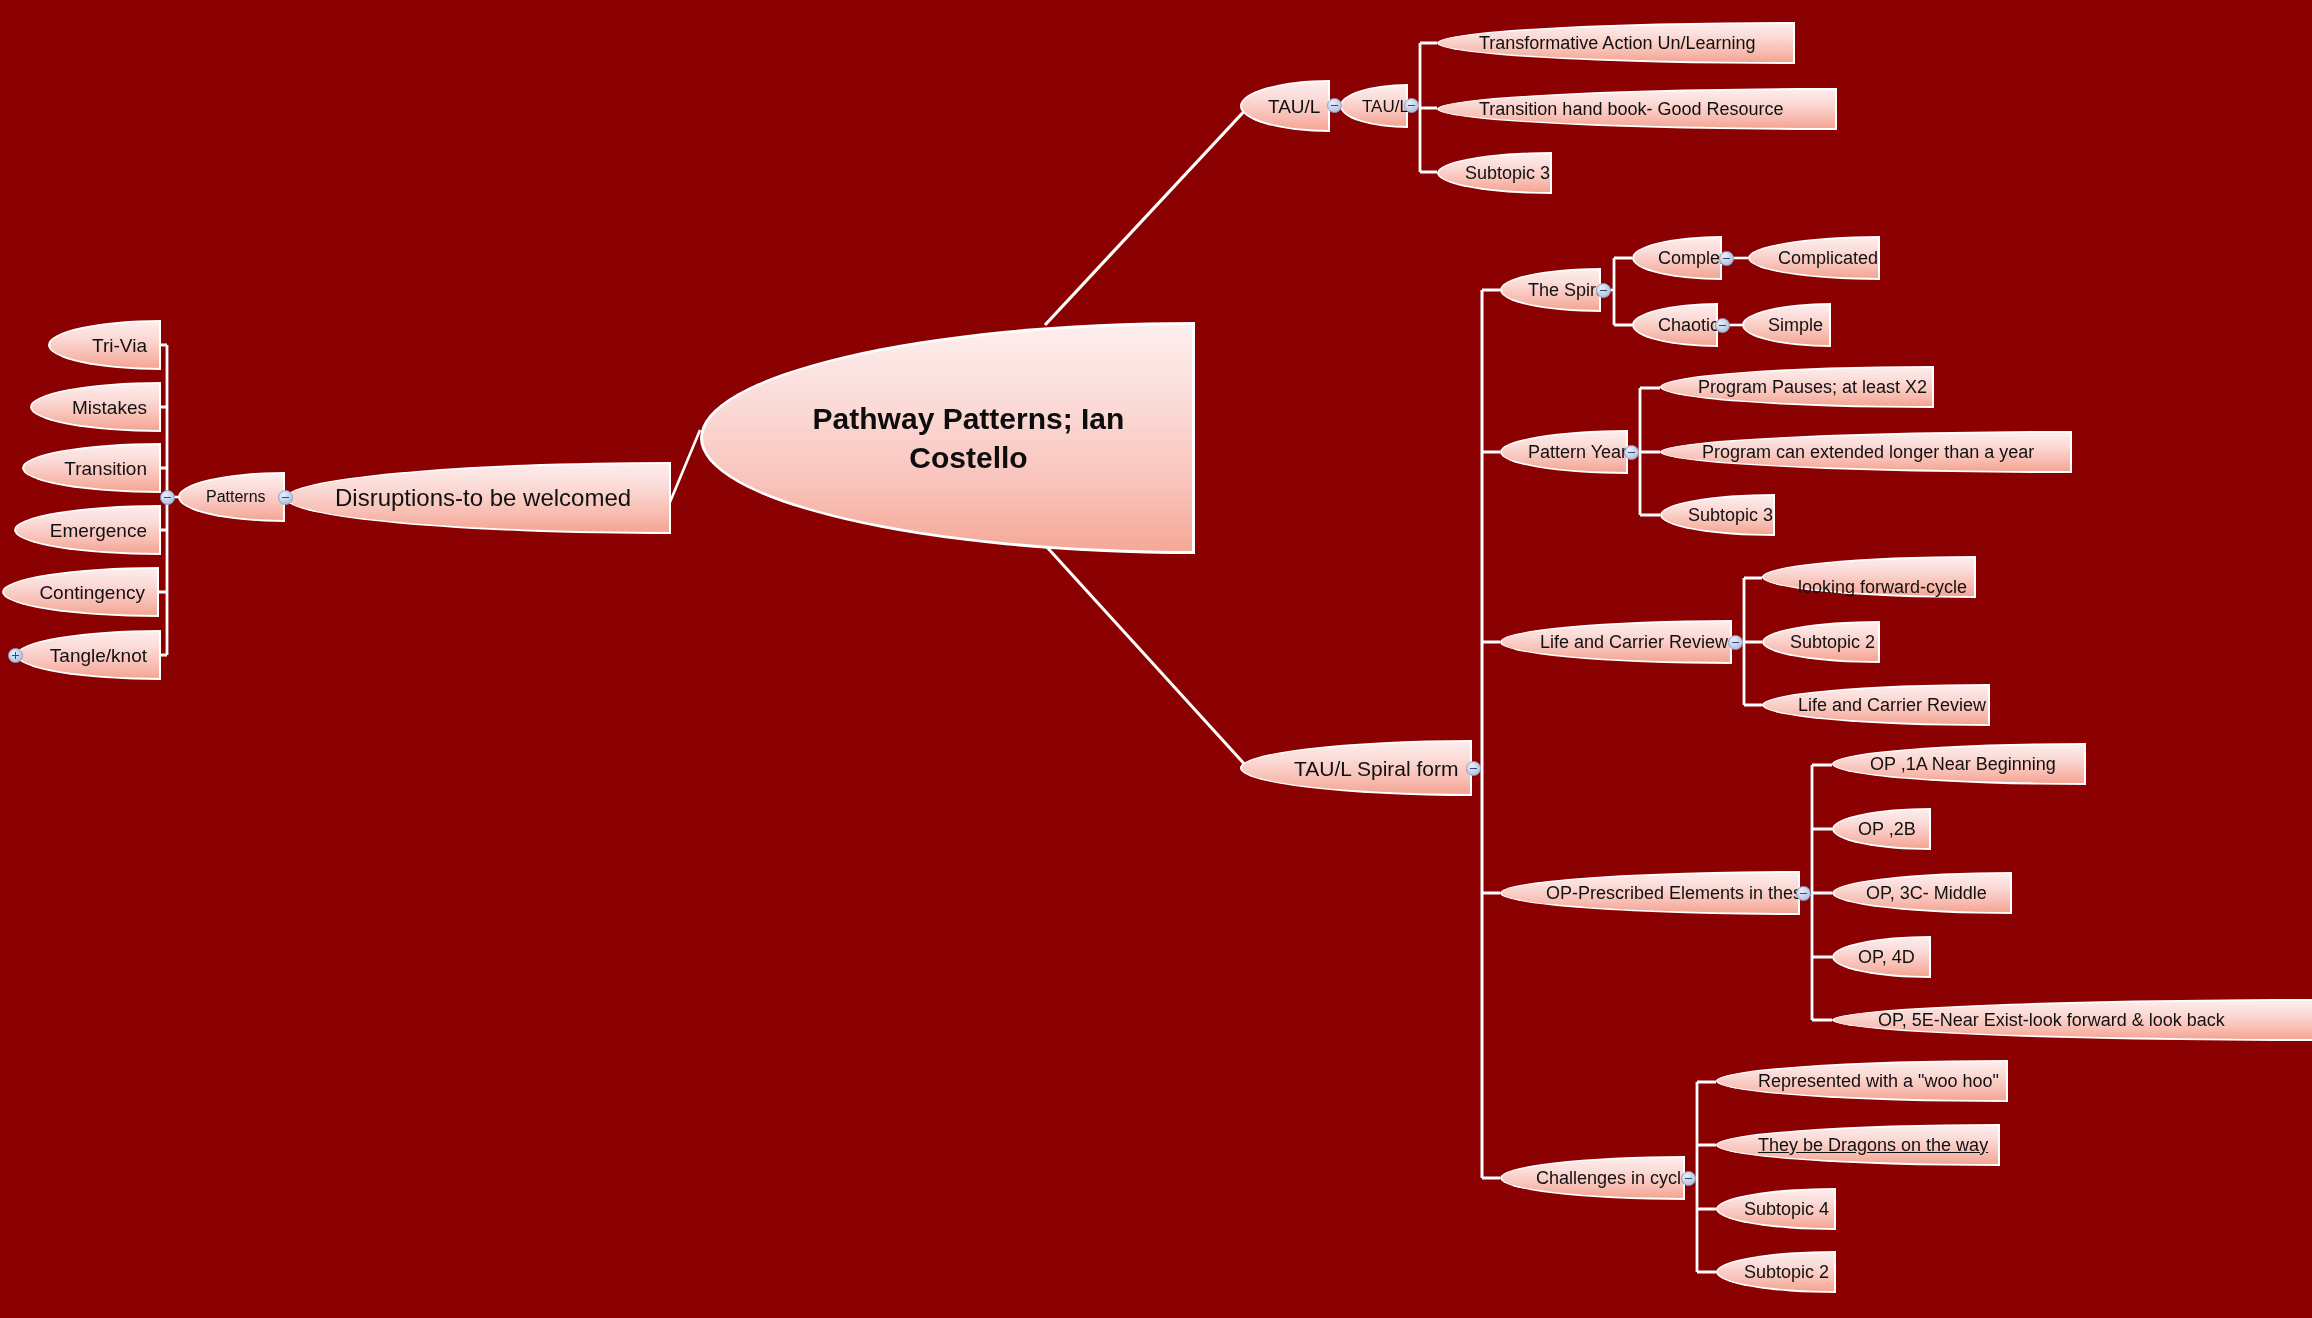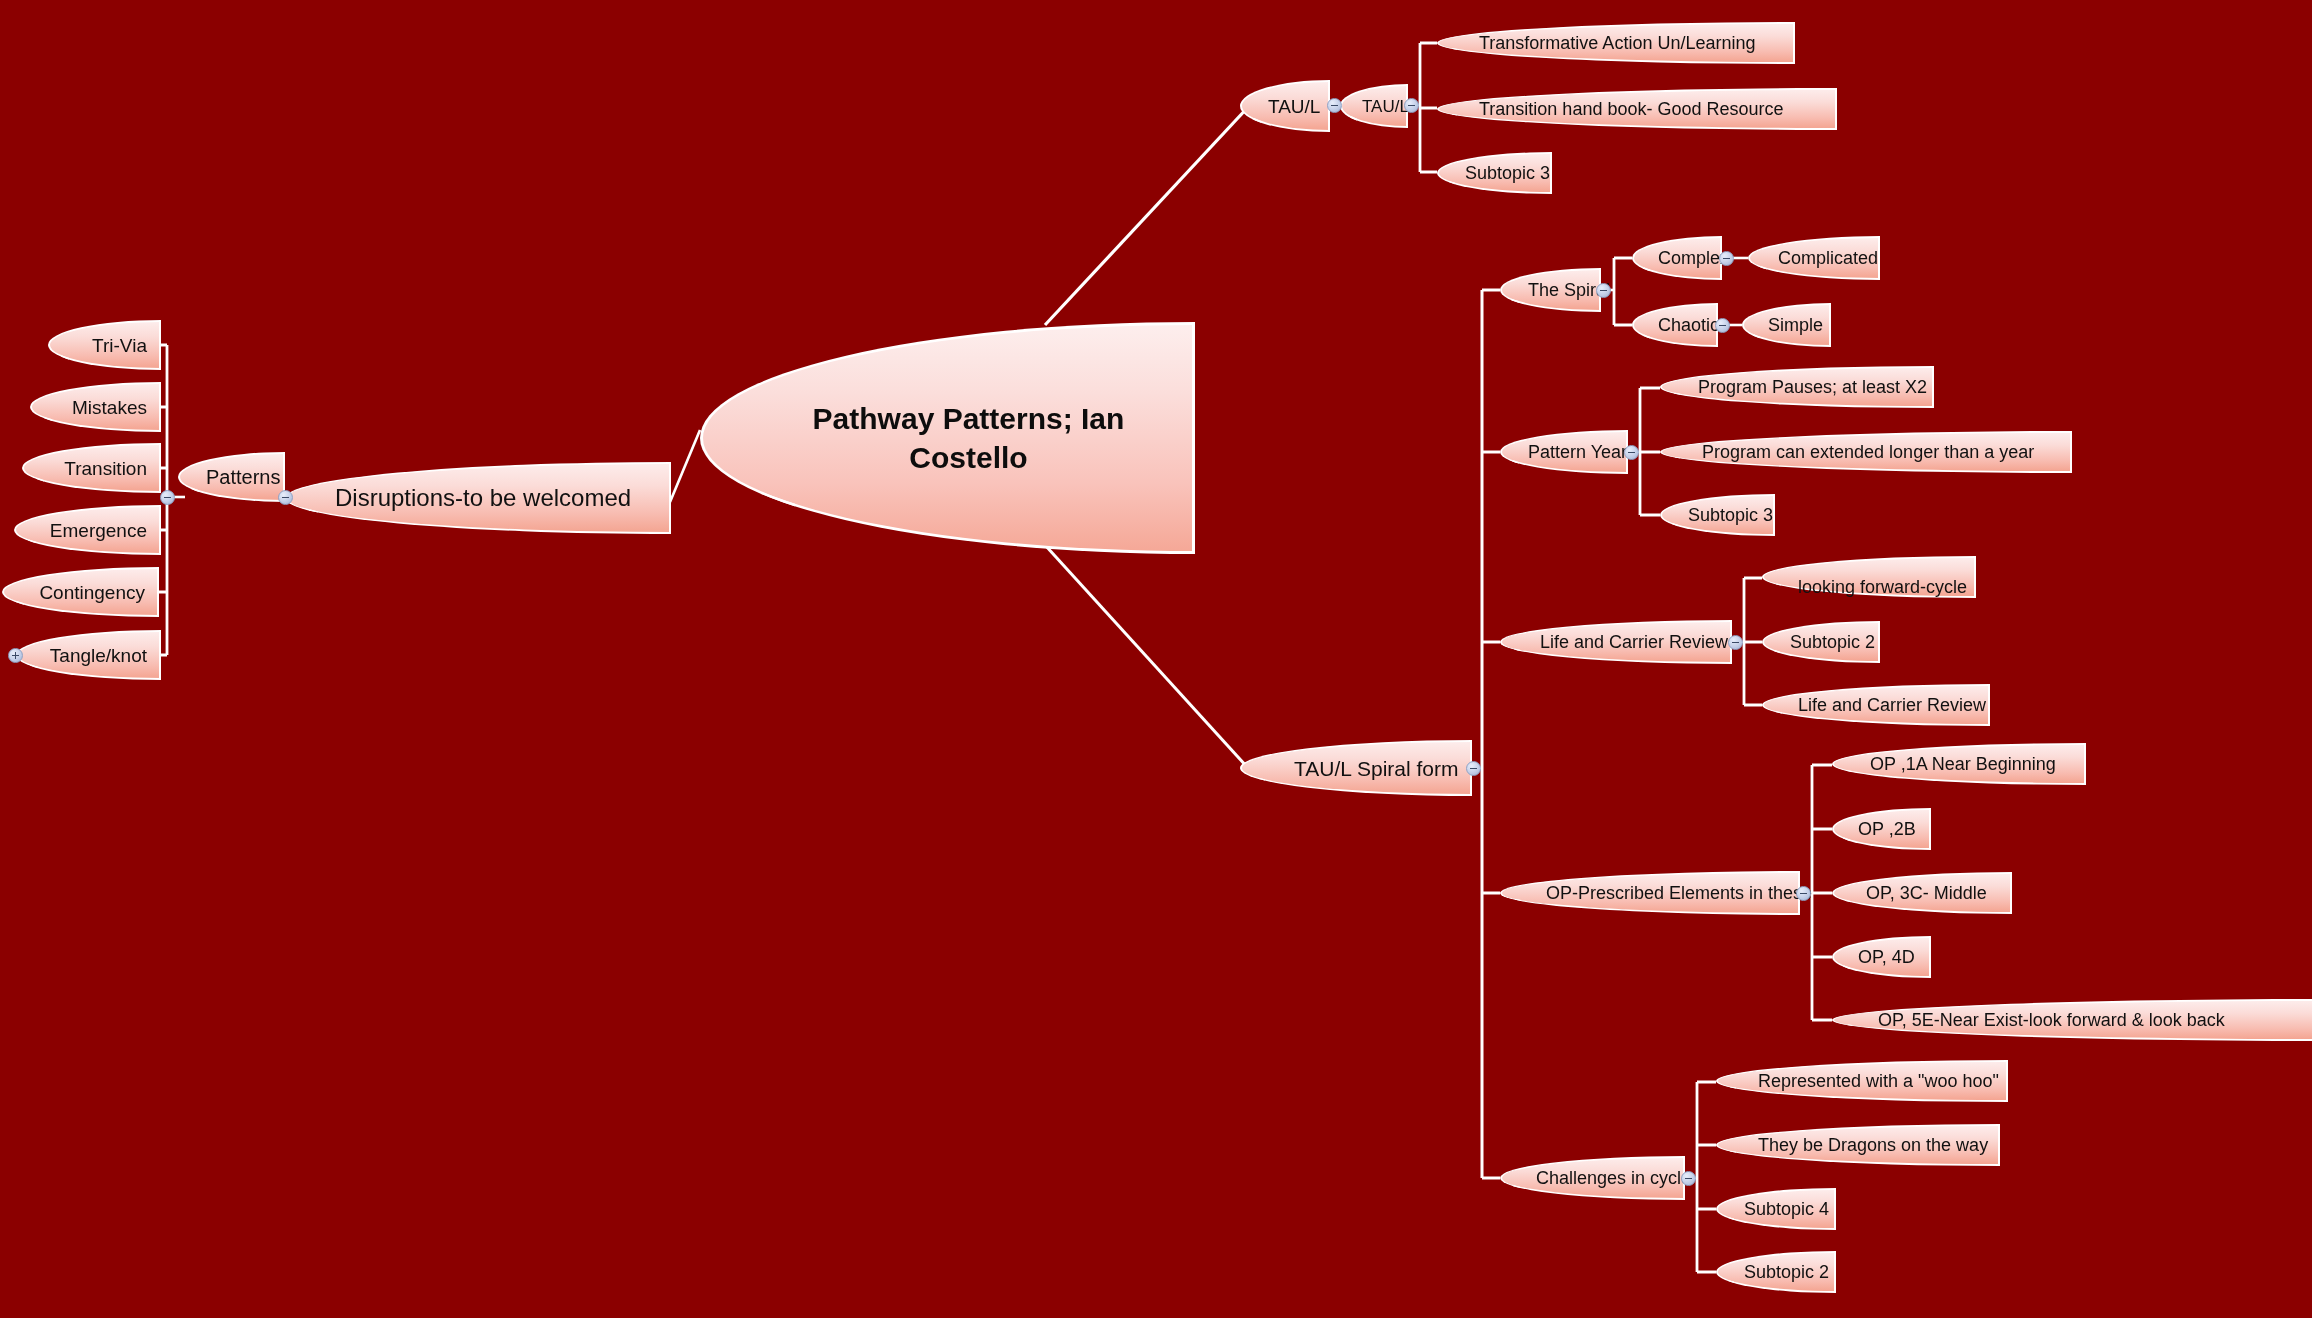--- a/index.html
+++ b/index.html
@@ -161,21 +161,21 @@
   </svg>
 
   <div class="central" style="left:700px;top:322px;width:495px;height:232px;">
     <span class="txt">Pathway Patterns; Ian Costello</span>
   </div>
 
   <div class="node leaf-left" style="left:285px;top:462px;width:386px;height:72px;font-size:24px;padding-left:48px;">
     <span class="txt">Disruptions-to be welcomed</span>
   </div>
 
-  <div class="node leaf-left" style="left:178px;top:452px;width:107px;height:50px;font-size:20px;padding-left:26px;">
+  <div class="node leaf-left" style="left:178px;top:472px;width:107px;height:50px;font-size:16px;padding-left:26px;">
     <span class="txt">Patterns</span>
   </div>
 
   <div class="node mirror" style="left:48px;top:320px;width:113px;height:50px;">
     <span class="txt">Tri-Via</span>
   </div>
   <div class="node mirror" style="left:30px;top:382px;width:131px;height:50px;">
     <span class="txt">Mistakes</span>
   </div>
   <div class="node mirror" style="left:22px;top:443px;width:139px;height:50px;">
@@ -273,21 +273,21 @@
   <div class="node leaf-left" style="left:1832px;top:999px;width:490px;height:42px;font-size:18px;padding-left:44px;">
     <span class="txt">OP, 5E-Near Exist-look forward &amp; look back</span>
   </div>
 
   <div class="node leaf-left" style="left:1500px;top:1156px;width:185px;height:44px;font-size:18px;padding-left:34px;">
     <span class="txt">Challenges in cycle</span>
   </div>
   <div class="node leaf-left" style="left:1716px;top:1060px;width:292px;height:42px;font-size:18px;padding-left:40px;">
     <span class="txt">Represented with a "woo hoo"</span>
   </div>
-  <div class="node leaf-left" style="left:1716px;top:1124px;width:284px;height:42px;font-size:18px;padding-left:40px;">
+  <div class="node leaf-left" style="left:1716px;top:1124px;width:284px;height:42px;font-size:18px;padding-left:40px;text-decoration:underline;">
     <span class="txt">They be Dragons on the way</span>
   </div>
   <div class="node leaf-left" style="left:1716px;top:1188px;width:120px;height:42px;font-size:18px;padding-left:26px;">
     <span class="txt">Subtopic 4</span>
   </div>
   <div class="node leaf-left" style="left:1716px;top:1251px;width:120px;height:42px;font-size:18px;padding-left:26px;">
     <span class="txt">Subtopic 2</span>
   </div>
 
   <div class="ctl" style="left:160px;top:490px;">

